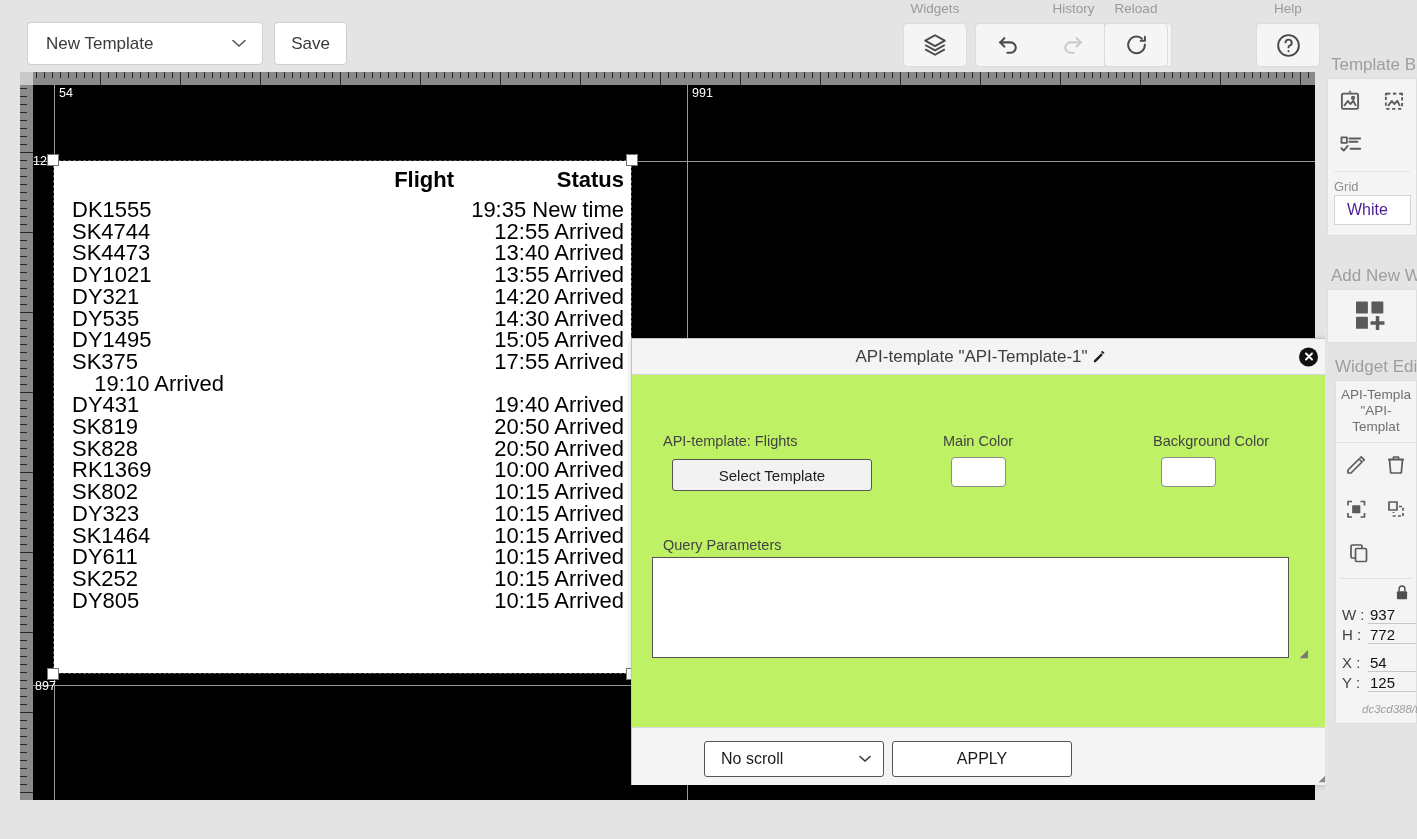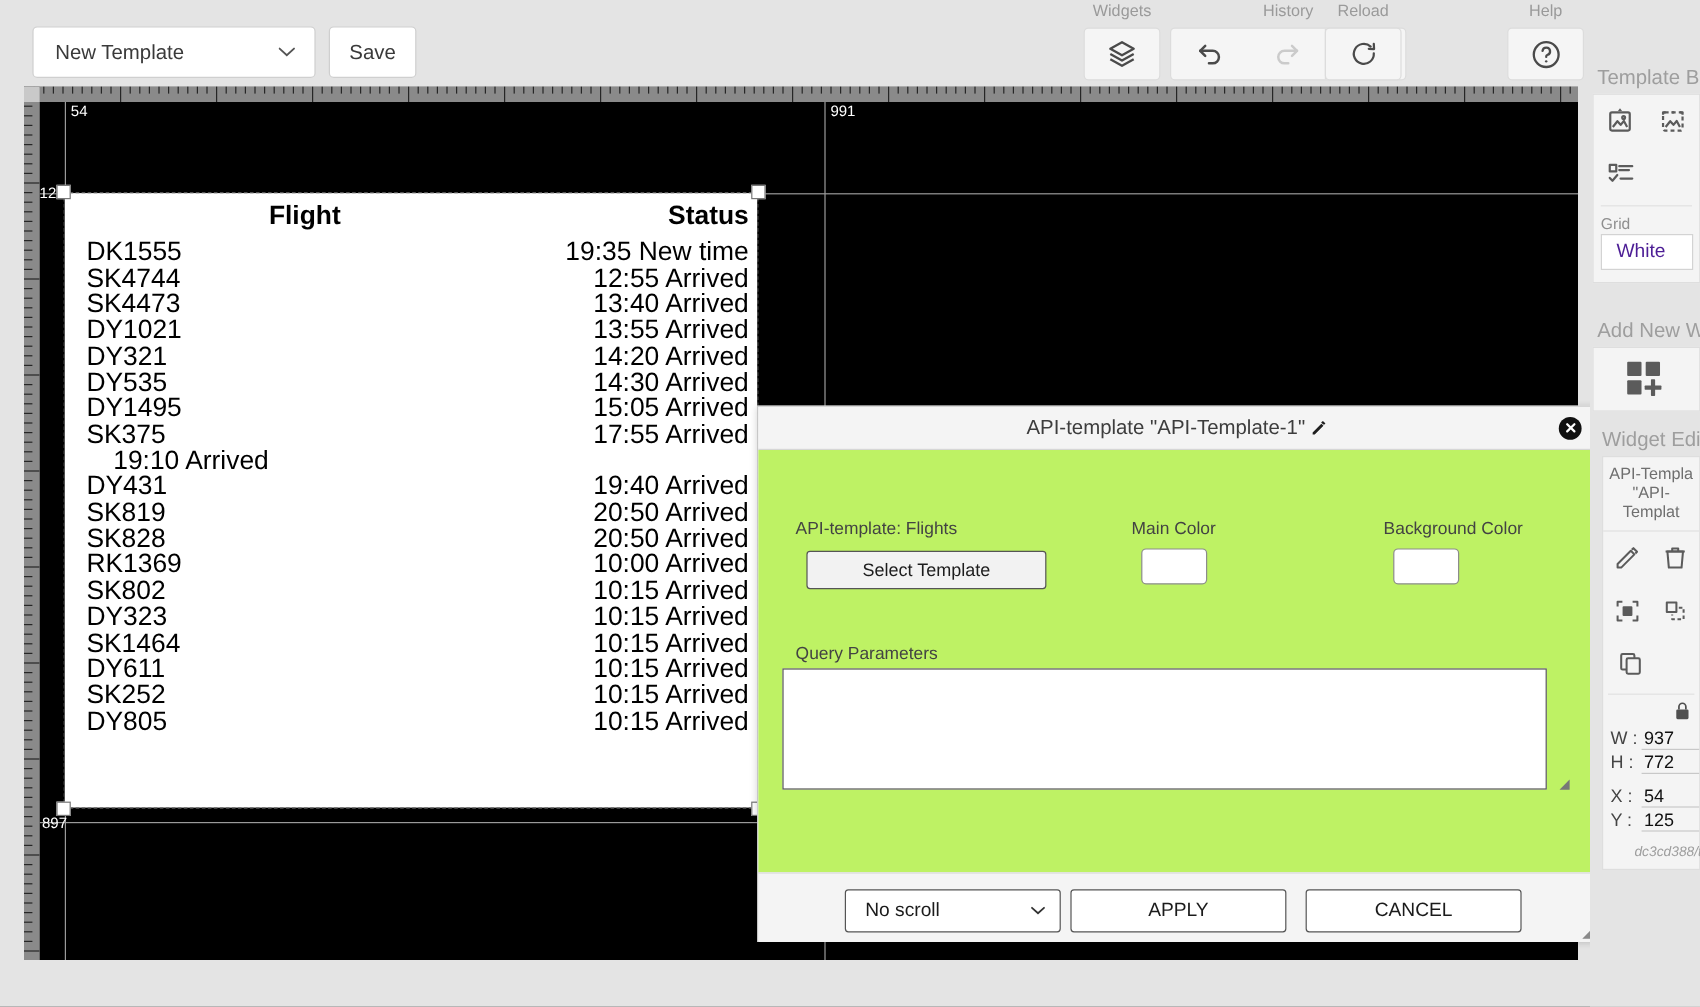--- a/index.html
+++ b/index.html
@@ -81,21 +81,21 @@
   }
   .handle{
     position:absolute;width:12px;height:12px;background:#fff;border:1px solid #777;
     box-sizing:border-box;
   }
   .h-tl{left:-7px;top:-7px;} .h-tr{right:-7px;top:-7px;}
   .h-bl{left:-7px;bottom:-7px;} .h-br{right:-7px;bottom:-7px;}
 
   .board{padding:6px 0 0 0;font-family:"Liberation Sans",sans-serif;}
   .board-head{display:flex;font-size:22px;font-weight:bold;color:#000;margin-bottom:6px;}
-  .bh-flight{width:400px;text-align:center;}
+  .bh-flight{width:400px;text-align:right;}
   .bh-status{width:170px;text-align:right;padding-right:3px;}
   .board-row{display:flex;font-size:22px;color:#000;line-height:21.7px;}
   .br-flight{width:400px;padding-left:18px;box-sizing:border-box;}
   .br-status{width:170px;text-align:right;padding-right:3px;}
 
   
   .dialog{
     position:absolute;left:631px;top:338px;width:700px;height:447px;
     background:#fff;border:1px solid #c4c4c4;
     box-shadow:0 1px 6px rgba(0,0,0,.18);
@@ -674,21 +674,20 @@
     <div class="dlg-foot">
       <div class="scroll-sel">
         <span class="v">No scroll</span>
         <span class="c">
           <svg width="12" height="8" viewBox="0 0 12 8">
               <path d="M1 1.5 L6 6 L11 1.5" fill="none" stroke="#333" stroke-width="1.5" stroke-linecap="round"></path>
             </svg>
         </span>
       </div>
       <div class="foot-btn btn-apply">APPLY</div>
-      <div class="foot-btn btn-cancel">CANCEL</div>
       <div class="dlg-resize">◢</div>
     </div>
   </div>
 
   <div class="rpanel">
 
     <div class="sec-cap" style="margin-top:55px;">Template B</div>
 
     <div class="card" style="margin-top:3px;padding-bottom:4px;">
       <div class="ic-row">

